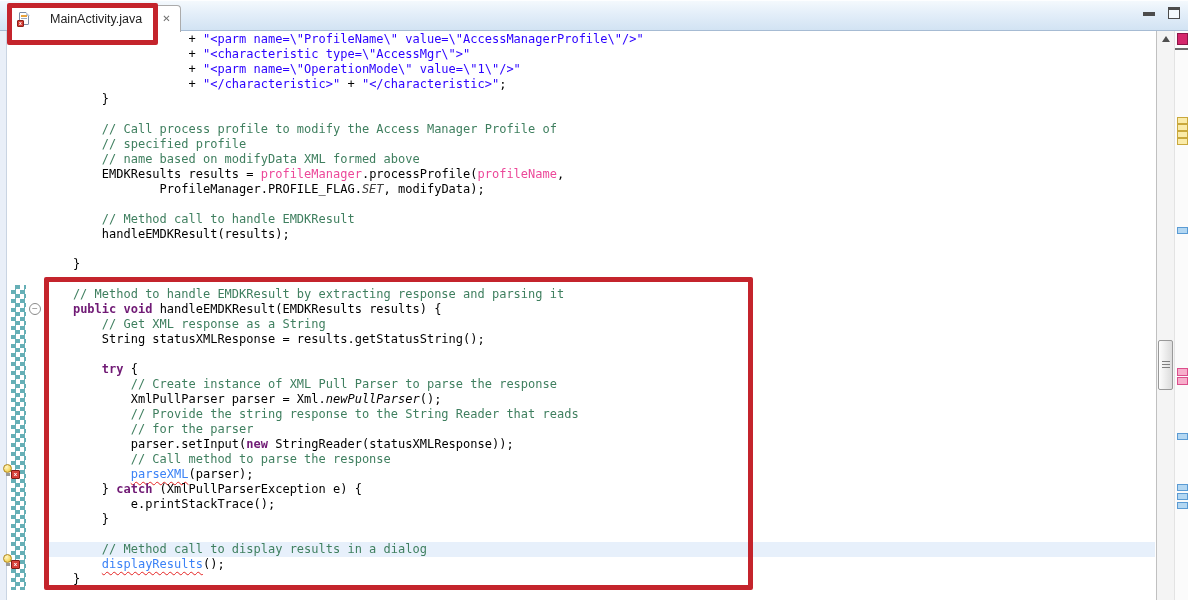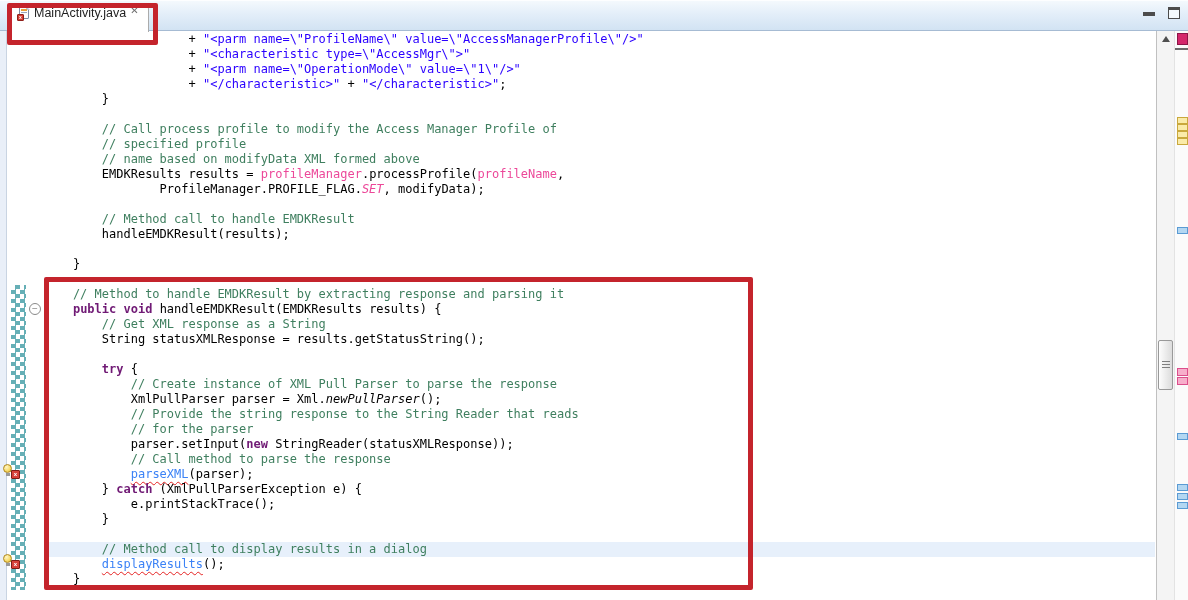--- a/index.html
+++ b/index.html
@@ -14,21 +14,21 @@
     position:absolute; left:0; top:0; width:1188px; height:31px;
     background:linear-gradient(180deg,#f4f9fd 0%, #e3eef9 45%, #d2e3f3 100%);
     border-top:1px solid #fdfeff;
     border-bottom:1px solid #a6bbd3;
   }
   .tab {
     position:absolute; left:10px; top:4px; height:27px;
     background:#ffffff;
     border:1px solid #ababab; border-bottom:none;
     border-radius:4px 4px 0 0;
-    display:flex; align-items:flex-start; padding:0 9px 0 7px; gap:4px;
+    display:flex; align-items:center; padding:0 9px 0 7px; gap:20px;
   }
   .tab-label { font-size:12.5px; color:#1e1e1e; white-space:nowrap; }
   .file-icon { position:relative; width:12px; height:14px; }
   .file-icon .page {
     position:absolute; left:1px; top:0; width:10px; height:13px;
     background:#fefefe; border:1px solid #7d8ca5; border-radius:1px;
   }
   .file-icon .fold {
     position:absolute; right:0; top:0; width:0; height:0;
     border-left:4px solid #b9c4d6; border-top:4px solid #fff;
@@ -89,21 +89,21 @@
     font-family:"DejaVu Sans Mono","Liberation Mono",monospace;
     font-size:12px; line-height:15px; white-space:pre; color:#000;
   }
   .code-line { height:15px; }
   .code-line.hl { background:#e7f0fb; }
   .tok-d  { color:#000000; }
   .tok-k  { color:#701a75; font-weight:bold; }
   .tok-s  { color:#2a00ff; }
   .tok-c  { color:#3f7f5f; }
   .tok-f  { color:#ec4899; }
-  .tok-si { color:#ec4899; font-style:italic; }
+  .tok-si { color:#404040; font-style:italic; }
   .tok-mi { color:#000000; font-style:italic; }
   .tok-e  { color:#3b82f6; text-decoration:underline; text-decoration-style:wavy;
             text-decoration-color:#e52222; text-decoration-thickness:1px; text-underline-offset:3px; }
 
   
   .vscroll {
     position:absolute; left:1156px; top:31px; width:18px; height:569px;
     background:#f4f4f4; border-left:1px solid #c0c0c0;
   }
   .scroll-up {

